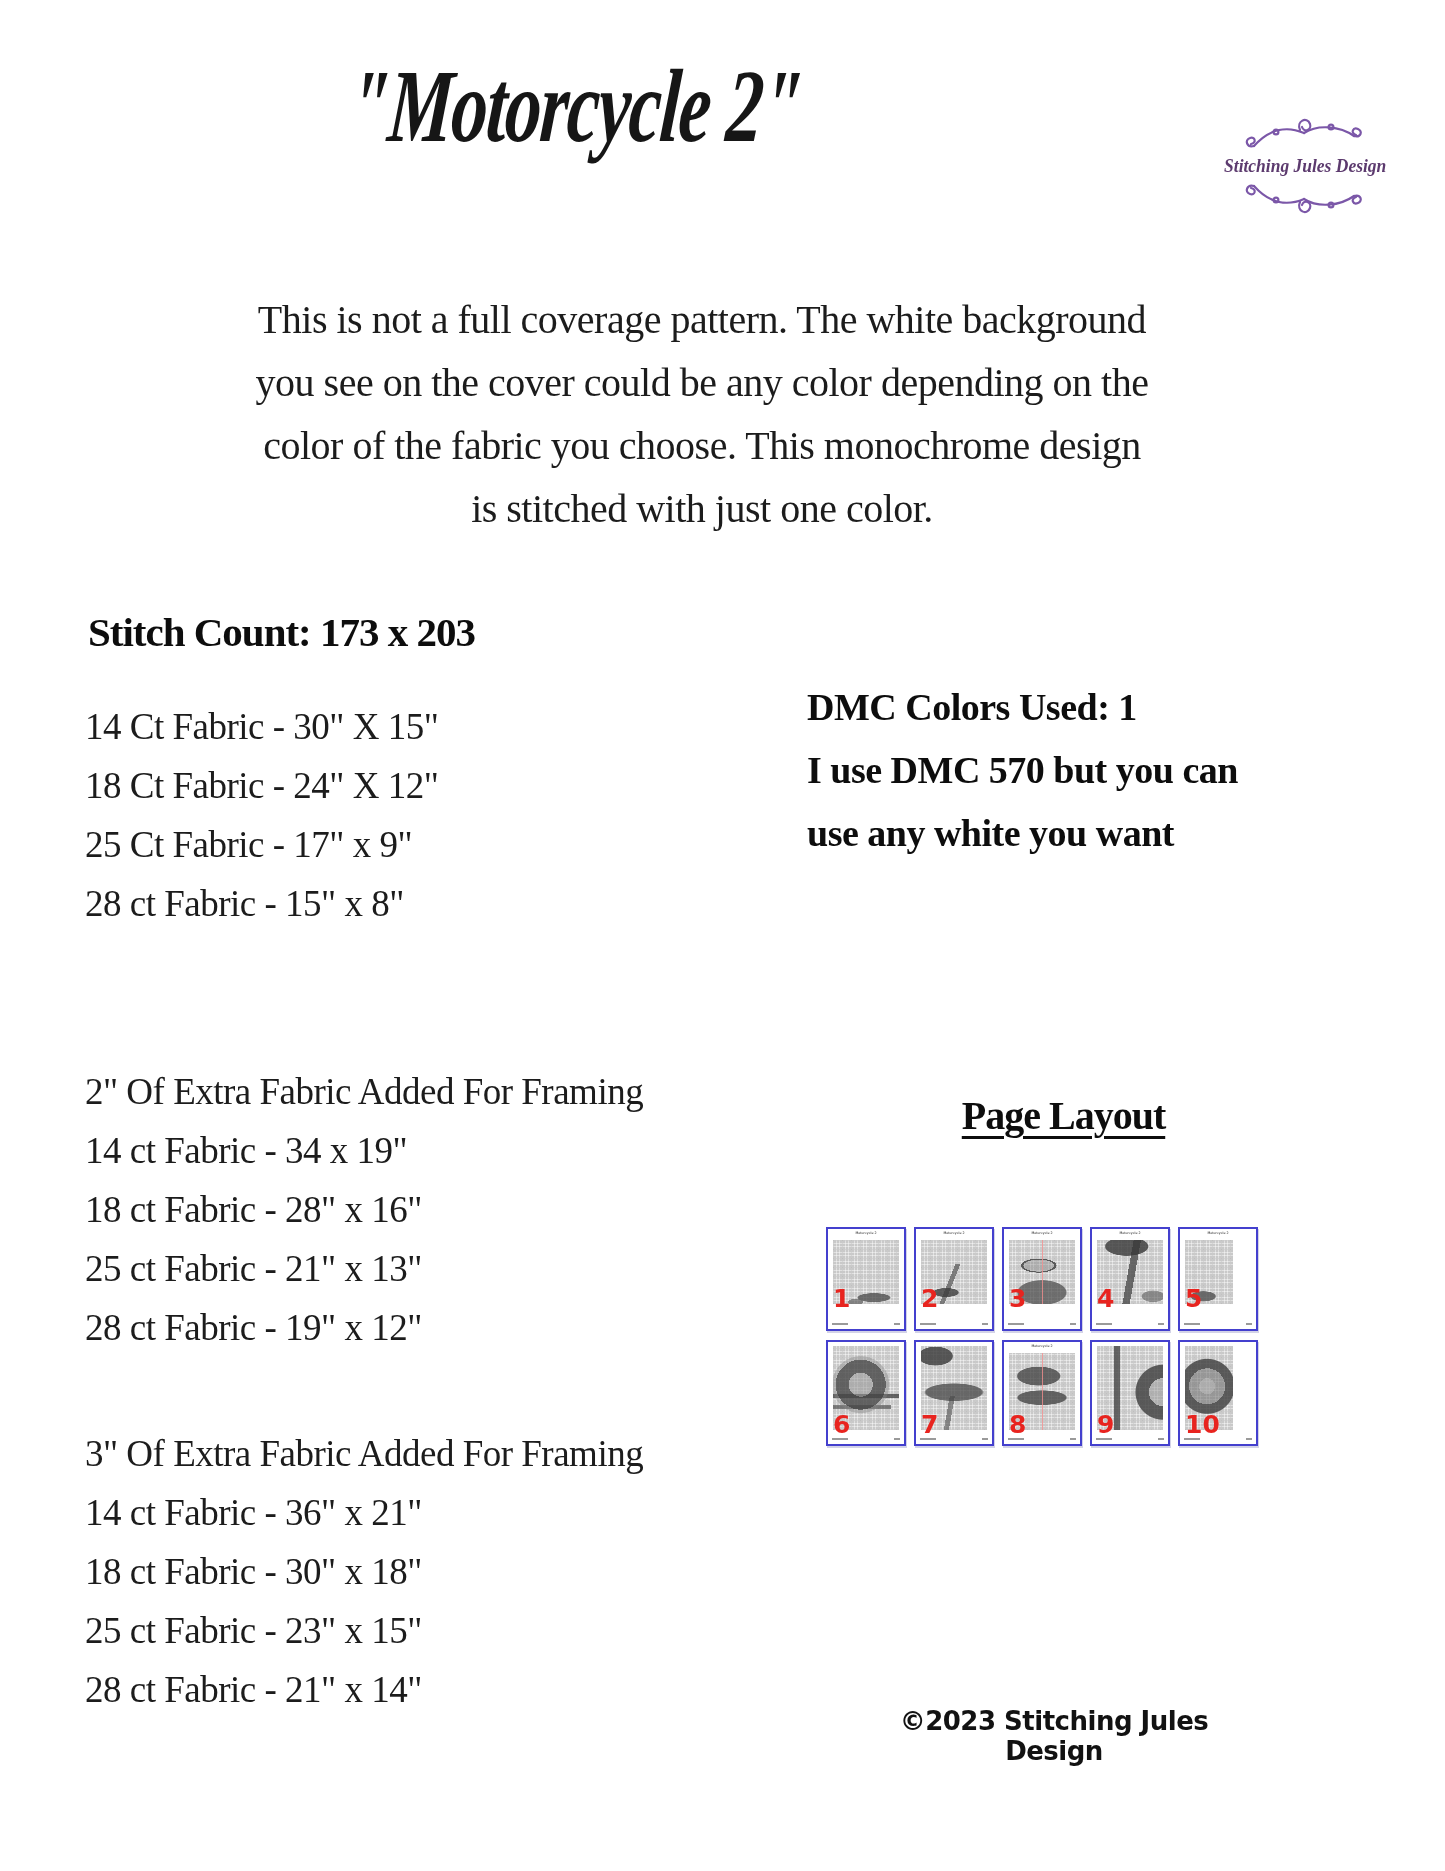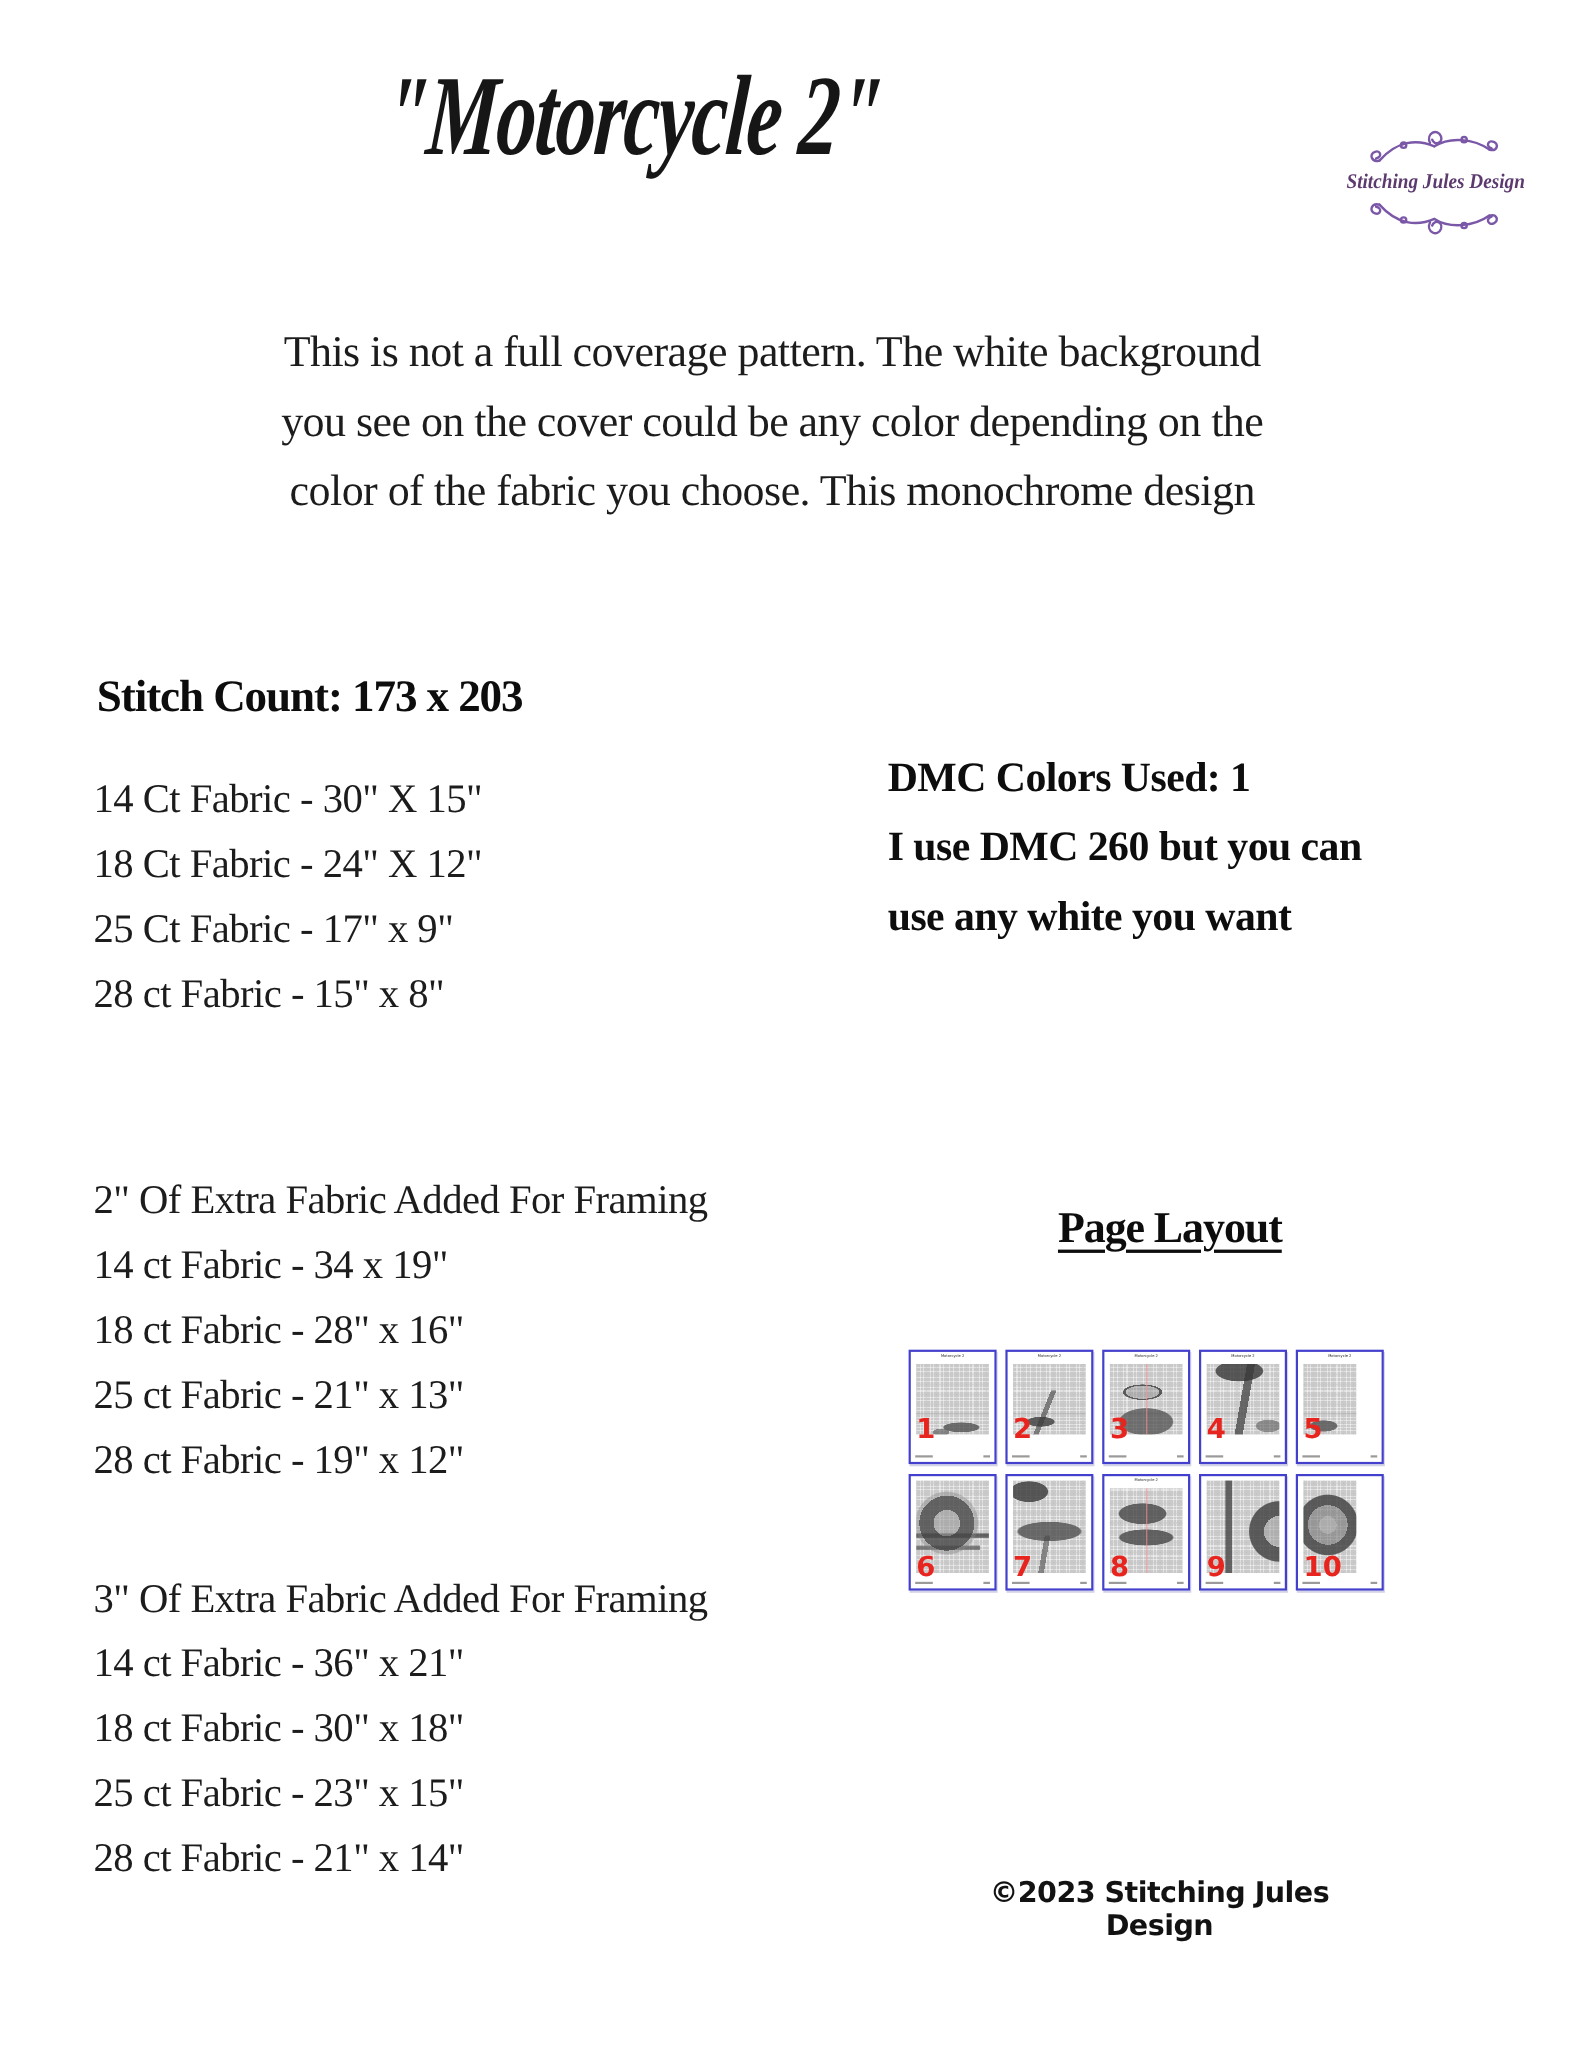--- a/index.html
+++ b/index.html
@@ -150,34 +150,35 @@
       <circle cx="46" cy="22" r="2.4"></circle>
       <circle cx="101" cy="27" r="2.4"></circle>
     </g>
   </svg>
 </div>
 
 <div class="abs intro">
   <div>This is not a full coverage pattern. The white background</div>
   <div>you see on the cover could be any color depending on the</div>
   <div>color of the fabric you choose. This monochrome design</div>
+  <div>is stitched with just one color.</div>
 </div>
 
 <div class="abs stitch-count">Stitch Count: 173 x 203</div>
 
 <div class="abs list basic-list">
   <div>14 Ct Fabric - 30" X 15"</div>
   <div>18 Ct Fabric - 24" X 12"</div>
   <div>25 Ct Fabric - 17" x 9"</div>
   <div>28 ct Fabric - 15" x 8"</div>
 </div>
 
 <div class="abs dmc">
   <div>DMC Colors Used: 1</div>
-  <div>I use DMC 260 but you can</div>
+  <div>I use DMC 570 but you can</div>
   <div>use any white you want</div>
 </div>
 
 <div class="abs list fr2-list">
   <div>2" Of Extra Fabric Added For Framing</div>
   <div>14 ct Fabric - 34 x 19"</div>
   <div>18 ct Fabric - 28" x 16"</div>
   <div>25 ct Fabric - 21" x 13"</div>
   <div>28 ct Fabric - 19" x 12"</div>
 </div>

